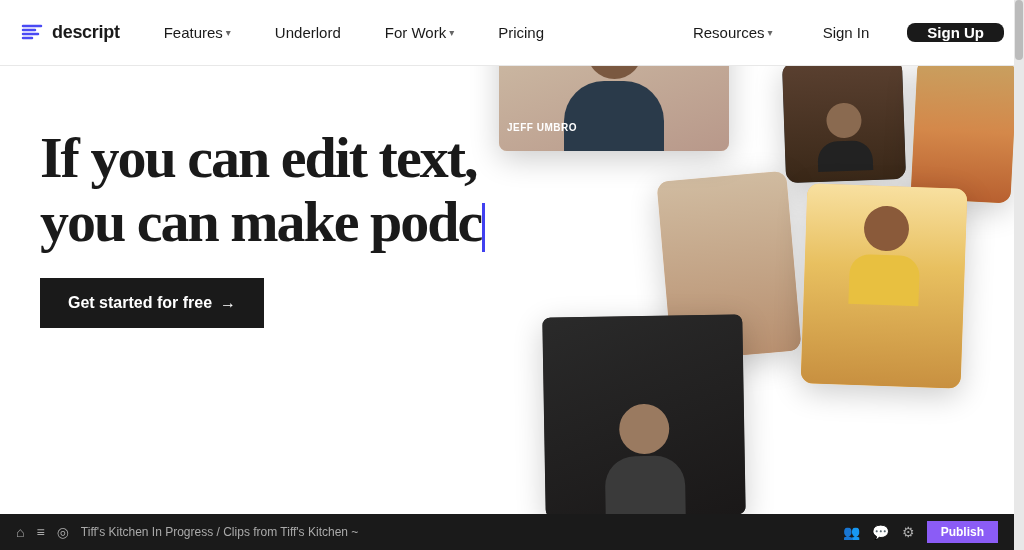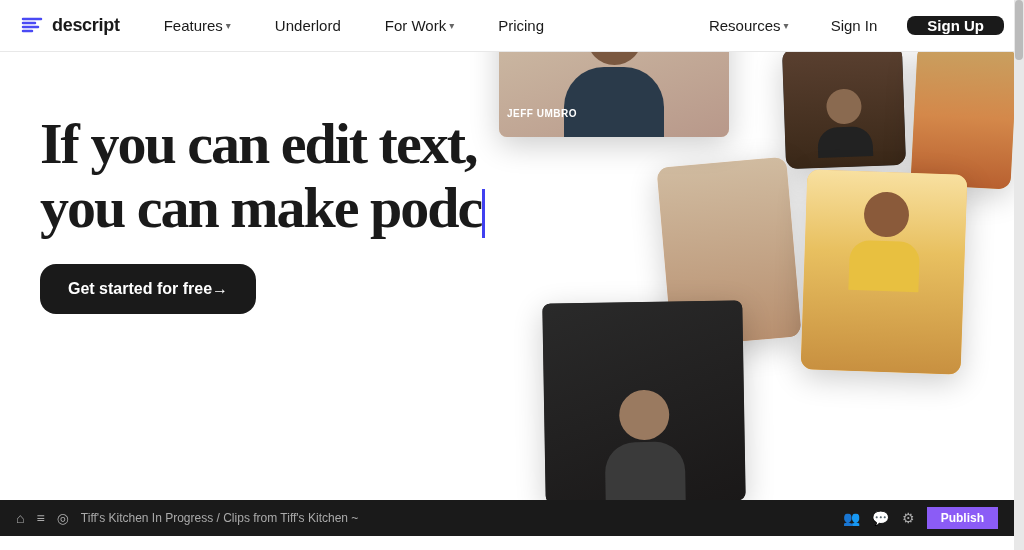--- a/index.html
+++ b/index.html
@@ -29,21 +29,21 @@
       width: 8px;
       height: 60px;
       background: #bbb;
       border-radius: 4px;
     }
 
     
     .navbar {
       display: flex;
       padding: 0 20px;
-      height: 52px;
+      height: 66px;
       border-bottom: 1px solid #e8e8e8;
       background: #fff;
       position: relative;
       z-index: 10;
     }
     .logo {
       display: flex;
       align-items: center;
       gap: 8px;
       margin-right: 32px;
@@ -82,21 +82,21 @@
       border-radius: 6px;
       white-space: nowrap;
     }
     .nav-item .chevron {
       font-size: 10px;
       color: #666;
     }
     .nav-right {
       display: flex;
       align-items: center;
-      gap: 12px;
+      gap: 20px;
     }
     .btn-signin {
       padding: 9px 18px;
       font-size: 15px;
       color: #1a1a1a;
       background: transparent;
       border: none;
       cursor: pointer;
       border-radius: 6px;
       font-weight: 500;
@@ -153,26 +153,26 @@
       font-size: 17px;
       line-height: 1.6;
       color: #444;
       max-width: 460px;
       margin-bottom: 36px;
     }
 
     .btn-cta {
       display: inline-flex;
       align-items: center;
-      gap: 0;
+      gap: 8px;
       padding: 16px 28px;
       background: #1a1a1a;
       color: #fff;
       border: none;
-      border-radius: 16px;
+      border-radius: 0;
       font-size: 16px;
       font-weight: 600;
       cursor: pointer;
       text-decoration: none;
     }
 
     
     .image-collage {
       position: absolute;
       right: 0;

